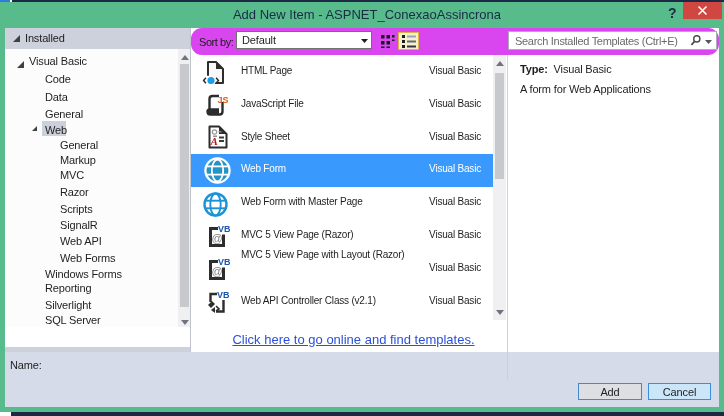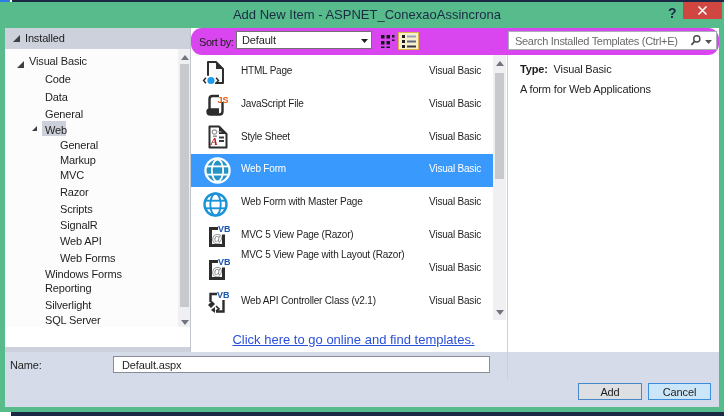--- a/index.html
+++ b/index.html
@@ -250,23 +250,20 @@
 
     <div class="abs" style="left:502px;top:27px;width:1px;height:325px;background:#ccd0d8;z-index:3;"></div>
 
     <div class="abs" style="left:501px;top:27px;width:213px;height:325px;background:#fff;">
       <div class="abs t11" style="left:14px;top:8px;"><b>Type:</b>&nbsp; Visual Basic</div>
       <div class="abs t11" style="left:14px;top:28px;">A form for Web Applications</div>
     </div>
 
     <div class="abs" style="left:0;top:324px;width:714px;height:55px;background:#d6dbe9;">
       <div class="abs t11" style="left:5px;top:7px;">Name:</div>
-      <div class="abs" style="left:108px;top:4px;width:377px;height:17px;background:#fff;border:1px solid #888d98;box-sizing:border-box;">
-        <div class="abs t11" style="left:8px;top:2px;">Default.aspx</div>
-      </div>
       <div class="abs" style="left:573px;top:31px;width:64px;height:17px;background:#dddfe2;border:1px solid #4788c8;box-sizing:border-box;text-align:center;">
         <div class="t11" style="margin-top:2px;">Add</div>
       </div>
       <div class="abs" style="left:643px;top:31px;width:63px;height:17px;background:#cbe6f9;border:1px solid #3c8ddb;box-sizing:border-box;text-align:center;">
         <div class="t11" style="margin-top:2px;">Cancel</div>
       </div>
     </div>
   </div>
 </div>
 

